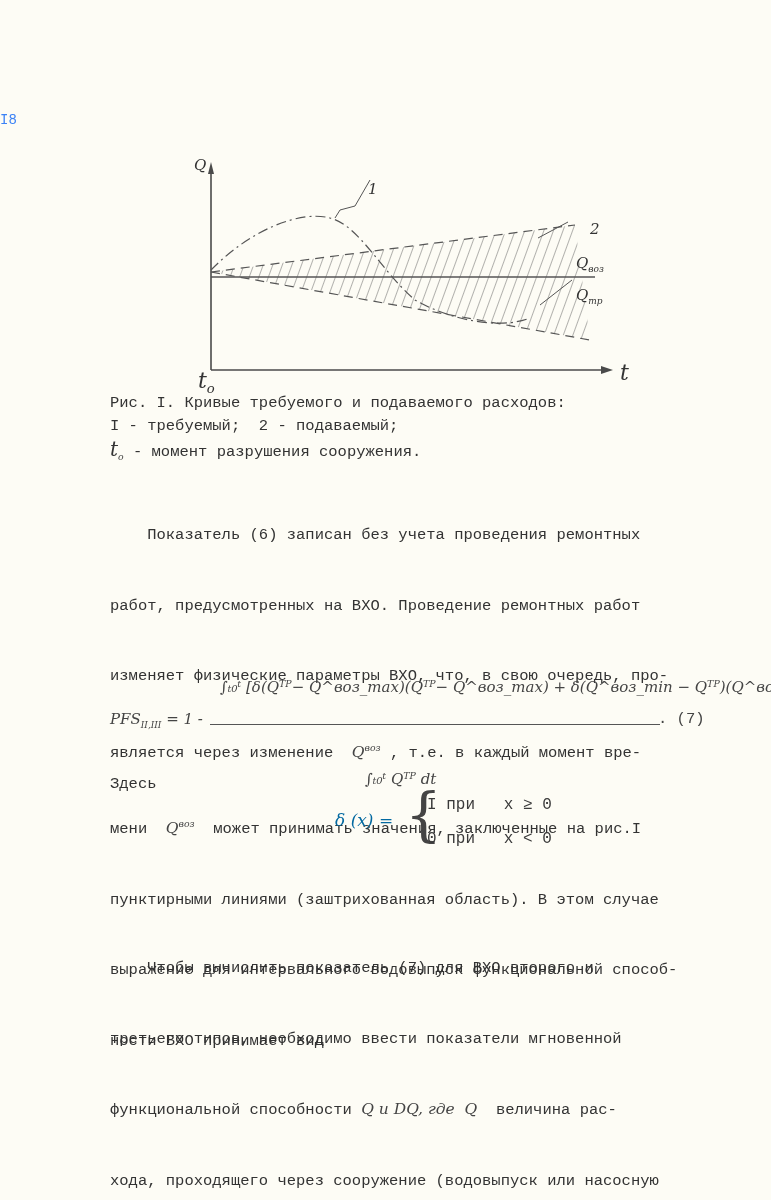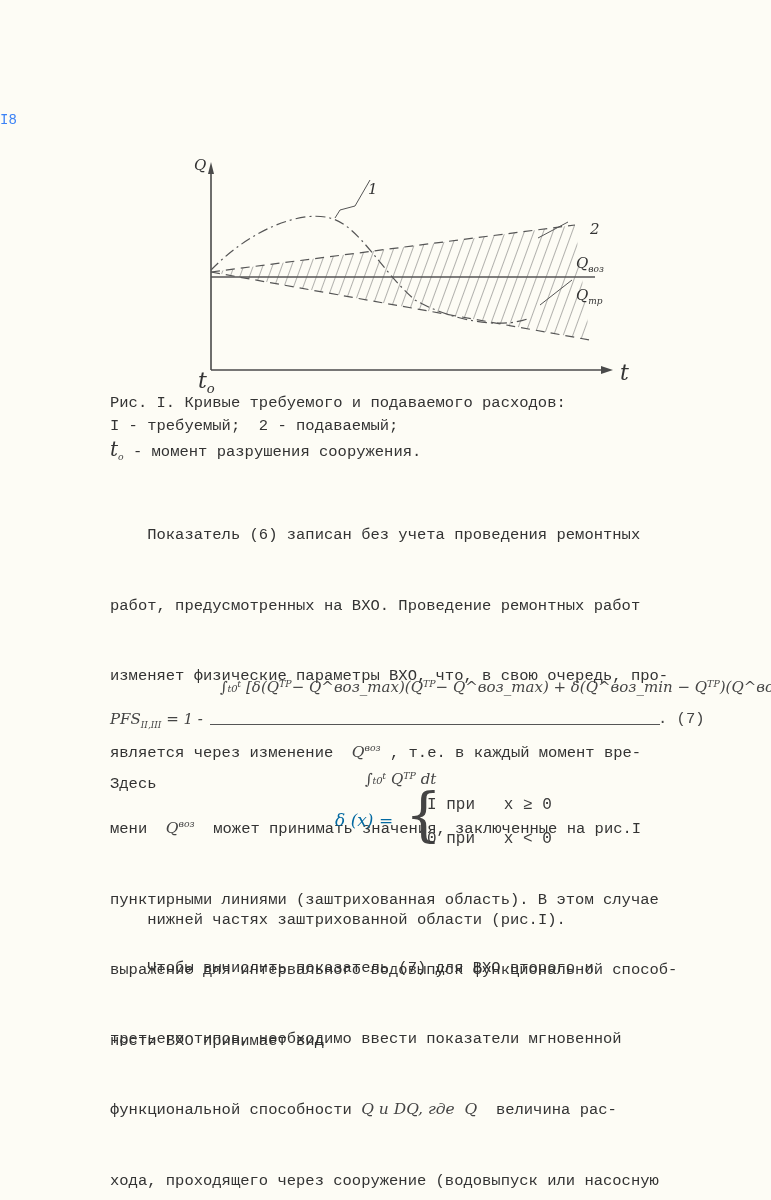--- a/index.html
+++ b/index.html
@@ -118,21 +118,20 @@
 <div class="textblock" style="top:773px;">Здесь</div>
 
 <div class="delta-def">
   <div class="lhs">δ (x) =</div>
   <div class="brace">{</div>
   <div class="row" style="top:6px;">I при   x ≥ 0</div>
   <div class="row" style="top:40px;">0 при   x &lt; 0</div>
 </div>
 
 <div class="textblock" style="top:862px;">
-  <div>    <span>нижней частях заштрихованной области (рис.I).</span></div>
 </div>
 
 <div class="textblock" style="top:910px;">
   <div>    Чтобы вычислить показатель (7) для ВХО второго и</div>
   <div>третьего типов, необходимо ввести показатели мгновенной</div>
   <div><span>функциональной способности </span><span class="math">Q и DQ, где  Q</span><span>  величина рас-</span></div>
   <div>хода, проходящего через сооружение (водовыпуск или насосную</div>
   
   
 </div>

